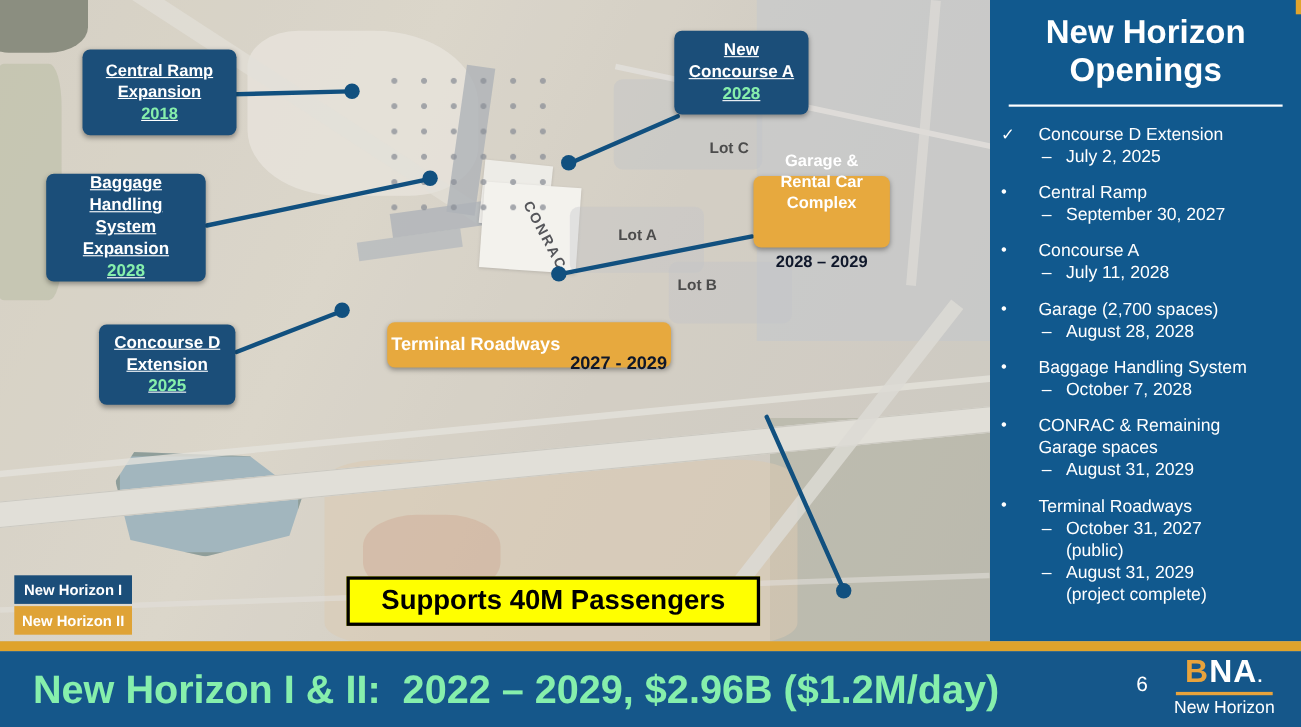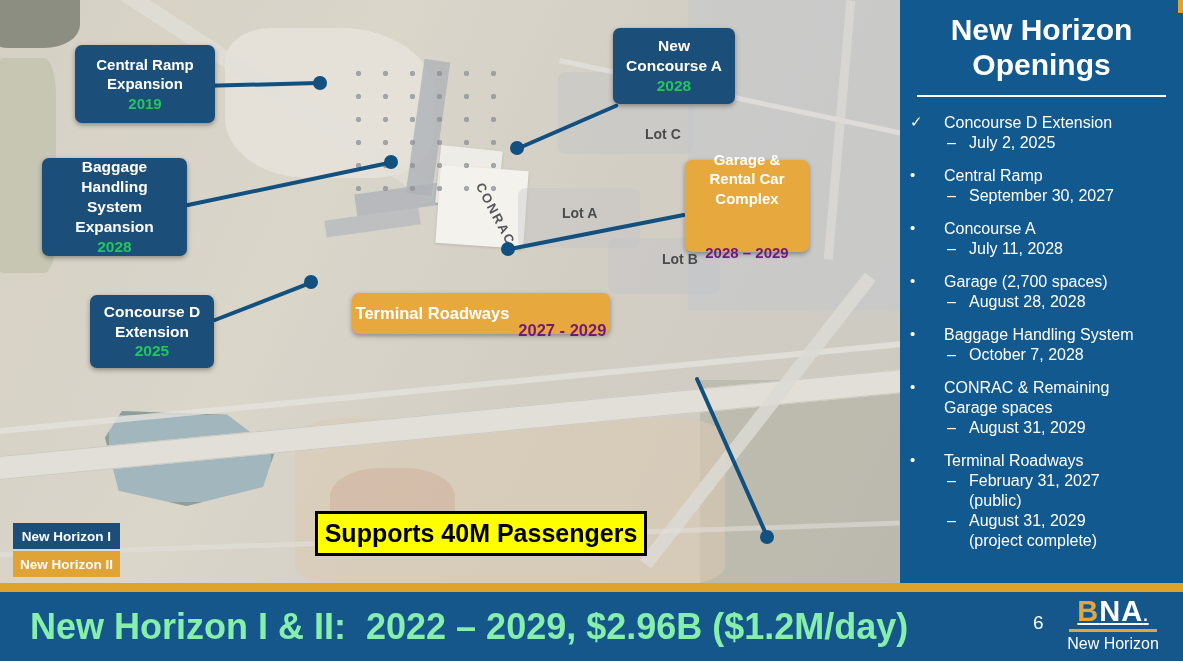--- a/index.html
+++ b/index.html
@@ -44,33 +44,33 @@
   .arealabel{position:absolute;font-weight:bold;font-size:14px;color:#4c4c4c;z-index:6;}
   .conrac-label{position:absolute;left:486px;top:180px;font-weight:bold;font-size:13px;color:#55565a;
                 letter-spacing:2px;transform:rotate(62deg);transform-origin:0 0;z-index:6;}
   
   .leader{position:absolute;height:4px;background:#11507f;border-radius:2px;transform-origin:2px 2px;z-index:7;}
   .dot{position:absolute;width:14px;height:14px;border-radius:50%;background:#11507f;transform:translate(-50%,-50%);z-index:7;}
   
   .callout{position:absolute;border-radius:7px;text-align:center;font-weight:bold;color:#fff;
            display:flex;flex-direction:column;justify-content:center;align-items:center;
            line-height:1.28;z-index:8;box-shadow:0 2px 5px rgba(0,0,0,.35);}
-  .callout.navy{background:#1b4e79;}
+  .callout.navy{background:#1b4e79;text-decoration:underline;}
   .callout.gold{background:#e7a93e;}
-  .callout .year{color:#22c55e;}
-  .callout.gold .year{color:#701a75;margin-top:35px;}
+  .callout .year{color:#86efac;}
+  .callout.gold .year{color:#0f172a;margin-top:35px;}
   .co-central{left:75px;top:45px;width:140px;height:78px;font-size:15px;padding:0 11px;box-sizing:border-box;}
   .co-concoursea{left:613px;top:28px;width:122px;height:76px;font-size:15.5px;padding:0 11px;box-sizing:border-box;}
   .co-baggage{left:42px;top:158px;width:145px;height:98px;font-size:15.5px;padding:0 12px;box-sizing:border-box;}
   .co-concoursed{left:90px;top:295px;width:124px;height:73px;font-size:15.5px;padding:0 12px;box-sizing:border-box;}
-  .co-garage{left:685px;top:160px;width:124px;height:92px;font-size:15px;padding:0 5px;box-sizing:border-box;}
+  .co-garage{left:685px;top:160px;width:124px;height:65px;font-size:15px;padding:0 5px;box-sizing:border-box;}
   .co-roadways{left:352px;top:293px;width:258px;height:41px;font-size:16.5px;flex-direction:row;gap:9px;}
   .co-valet{left:674px;top:300px;width:145px;height:80px;font-size:15.5px;padding:0 8px;box-sizing:border-box;}
   
-  .banner{position:absolute;left:315px;top:511px;width:332px;height:45px;background:#ffff00;border:3px solid #000;
+  .banner{position:absolute;left:315px;top:524px;width:376px;height:45px;background:#ffff00;border:3px solid #000;
           box-sizing:border-box;display:flex;align-items:center;justify-content:center;
           color:#000;font-weight:bold;font-size:25px;z-index:9;}
   .legend-item{position:absolute;width:107px;height:26px;display:flex;align-items:center;justify-content:center;
                color:#fff;font-weight:bold;font-size:13.5px;z-index:9;}
   .legend-1{left:13px;top:523px;background:#1b4e79;}
   .legend-2{left:13px;top:551px;background:#dfa336;}
   
   .sidebar{position:absolute;left:900px;top:0;width:283px;height:583px;background:#11598e;color:#fff;box-sizing:border-box;}
   .sb-corner{position:absolute;right:0;top:0;width:5px;height:13px;background:#e0a42e;}
   .sb-title{margin-top:12px;text-align:center;font-weight:bold;font-size:30px;line-height:1.18;}
@@ -83,21 +83,21 @@
   .sb-date{display:flex;margin-left:3px;line-height:1.25;}
   .sb-dash{width:22px;flex:0 0 22px;}
   .sb-date-text{max-width:168px;}
   
   .goldstrip{position:absolute;left:0;top:583px;width:1183px;height:9px;background:#dfa32c;z-index:10;}
   .footer{position:absolute;left:0;top:592px;width:1183px;height:69px;background:#15578a;z-index:10;}
   .footer-headline{position:absolute;left:30px;top:50%;transform:translateY(-50%);
                    color:#86efac;font-weight:bold;font-size:36px;white-space:pre;}
   .page-number{position:absolute;left:1033px;top:20px;color:#fff;font-size:19px;}
   .logo{position:absolute;right:16px;top:4px;width:108px;text-align:center;}
-  .logo-brand{font-size:29px;font-weight:bold;color:#fff;letter-spacing:1px;line-height:1.1;text-decoration:underline;}
+  .logo-brand{font-size:29px;font-weight:bold;color:#fff;letter-spacing:1px;line-height:1.1;}
   .logo-b{color:#e8a33c;}
   .logo-dot{font-size:16px;color:#fff;}
   .logo-line{height:3px;background:#e8a33c;margin:1px 10px 3px 10px;}
   .logo-tag{color:#fff;font-size:16px;}
 </style>
 </head>
 <body>
 
 <div class="stage">
 
@@ -124,38 +124,38 @@
     <div class="sc m-lotb"></div>
     <div class="sc m-hwy"></div>
     <div class="sc m-road-t"></div>
     <div class="sc m-road-r"></div>
     <div class="sc m-road-b"></div>
     <div class="sc m-wash"></div>
 
     <div class="conrac-label">CONRAC</div>
     <div class="arealabel" style="left:645px;top:126px;">Lot C</div>
     <div class="arealabel" style="left:562px;top:205px;">Lot A</div>
-    <div class="arealabel" style="left:662px;top:251px;">Lot B</div>
+    <div class="arealabel" style="left:616px;top:251px;">Lot B</div>
 
     <div class="leader" style="left:197px;top:84px;width:123px;transform:rotate(-1.4deg);"></div>
     <div class="dot" style="left:320px;top:83px;"></div>
     <div class="leader" style="left:517px;top:146px;width:110px;transform:rotate(-23.5deg);"></div>
     <div class="dot" style="left:517px;top:148px;"></div>
     <div class="leader" style="left:186px;top:203px;width:209px;transform:rotate(-11.8deg);"></div>
     <div class="dot" style="left:391px;top:162px;"></div>
     <div class="leader" style="left:213px;top:318px;width:105px;transform:rotate(-21.2deg);"></div>
     <div class="dot" style="left:311px;top:282px;"></div>
     <div class="leader" style="left:508px;top:247px;width:181px;transform:rotate(-11.1deg);"></div>
     <div class="dot" style="left:508px;top:249px;"></div>
     <div class="leader" style="left:695px;top:377px;width:173px;transform:rotate(66deg);"></div>
     <div class="dot" style="left:767px;top:537px;"></div>
 
     <div class="callout navy co-central">
       <span>Central Ramp Expansion</span>
-      <span class="year">2019</span>
+      <span class="year">2018</span>
     </div>
     <div class="callout navy co-concoursea">
       <span>New Concourse A</span>
       <span class="year">2028</span>
     </div>
     <div class="callout navy co-baggage">
       <span>Baggage Handling System Expansion</span>
       <span class="year">2028</span>
     </div>
     <div class="callout navy co-concoursed">
@@ -250,21 +250,21 @@
             </div>
         </span>
       </div>
 
       <div class="sb-item">
         <span class="sb-marker">•</span>
         <span class="sb-body">
           <div class="sb-item-title">Terminal Roadways</div>
           <div class="sb-date">
               <span class="sb-dash">–</span>
-              <span class="sb-date-text">February 31, 2027  (public)</span>
+              <span class="sb-date-text">October 31, 2027  (public)</span>
             </div>
           <div class="sb-date">
               <span class="sb-dash">–</span>
               <span class="sb-date-text">August 31, 2029 (project complete)</span>
             </div>
         </span>
       </div>
 
     </div>
   </div>

